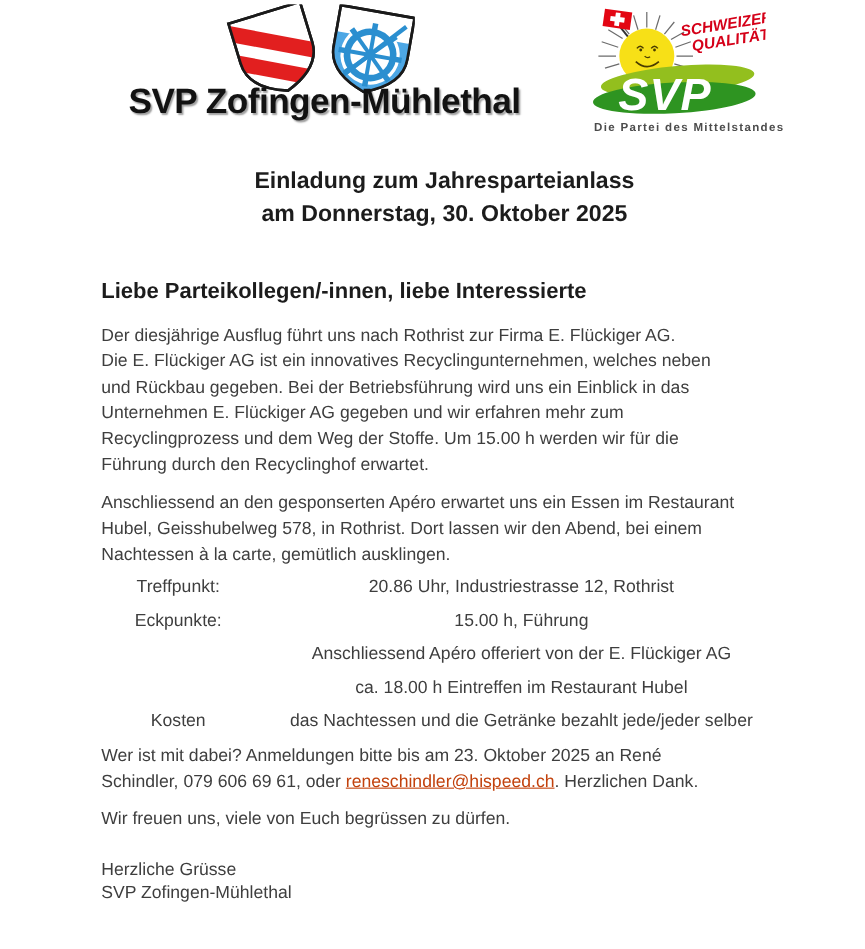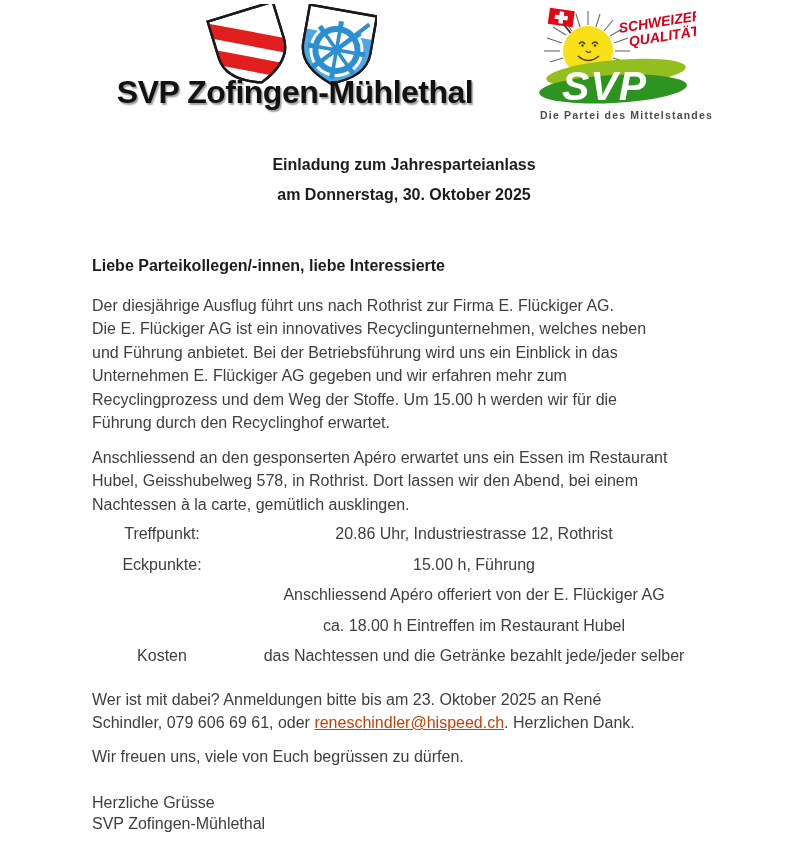--- a/index.html
+++ b/index.html
@@ -14,26 +14,26 @@
     font-size:32px; font-weight:bold; color:#121212; letter-spacing:-0.5px;
     text-shadow:1.5px 1.5px 1.5px rgba(0,0,0,0.38); white-space:nowrap;
   }
   .svp-logo { position:absolute; left:536px; top:5px; width:160px; }
   .svp-logo .tagline {
     margin-top:1px; font-size:10.5px; font-weight:bold; color:#4c4c4c;
     letter-spacing:1.2px; white-space:nowrap; text-align:left; padding-left:4px;
   }
   
   .content { position:absolute; left:92px; top:0; width:624px; font-size:16px; line-height:23.5px; }
-  .heading { margin:150px 0 0 0; text-align:center; font-size:16px; line-height:30px; font-weight:bold; color:#1c1c1c; }
-  .salutation { margin-top:44px; font-weight:bold; font-size:16px; color:#1c1c1c; }
+  .heading { margin:150px 0 0 0; text-align:center; font-size:21px; line-height:30px; font-weight:bold; color:#1c1c1c; }
+  .salutation { margin-top:44px; font-weight:bold; font-size:20px; color:#1c1c1c; }
   .para-1 { margin-top:16px; }
   .para-2 { margin-top:11px; }
   .details { margin-top:6px; display:grid; grid-template-columns:140px 1fr; row-gap:7px;text-align:center; }
-  .registration { margin-top:20px; }
+  .registration { margin-top:8px; }
   .outro { margin-top:10px; }
   .closing { margin-top:24px; line-height:21px; }
   .email-link { color:#c2410c; }
   .line { display:block; }
 </style>
 </head>
 <body>
 
 <div class="page">
 
@@ -148,21 +148,21 @@
     <h1 class="heading">
       <span class="line">Einladung zum Jahresparteianlass</span>
       <span class="line">am Donnerstag, 30. Oktober 2025</span>
     </h1>
 
     <div class="salutation">Liebe Parteikollegen/-innen, liebe Interessierte</div>
 
     <div class="para-1">
       <span class="line">Der diesjährige Ausflug führt uns nach Rothrist zur Firma E. Flückiger AG.</span>
       <span class="line">Die E. Flückiger AG ist ein innovatives Recyclingunternehmen, welches neben</span>
-      <span class="line">und Führung anbietet. Bei der Betriebsführung wird uns ein Einblick in das</span>
+      <span class="line">und Rückbau gegeben. Bei der Betriebsführung wird uns ein Einblick in das</span>
       <span class="line">Unternehmen E. Flückiger AG gegeben und wir erfahren mehr zum</span>
       <span class="line">Recyclingprozess und dem Weg der Stoffe. Um 15.00 h werden wir für die</span>
       <span class="line">Führung durch den Recyclinghof erwartet.</span>
     </div>
 
     <div class="para-2">
       <span class="line">Anschliessend an den gesponserten Apéro erwartet uns ein Essen im Restaurant</span>
       <span class="line">Hubel, Geisshubelweg 578, in Rothrist. Dort lassen wir den Abend, bei einem</span>
       <span class="line">Nachtessen à la carte, gemütlich ausklingen.</span>
     </div>

